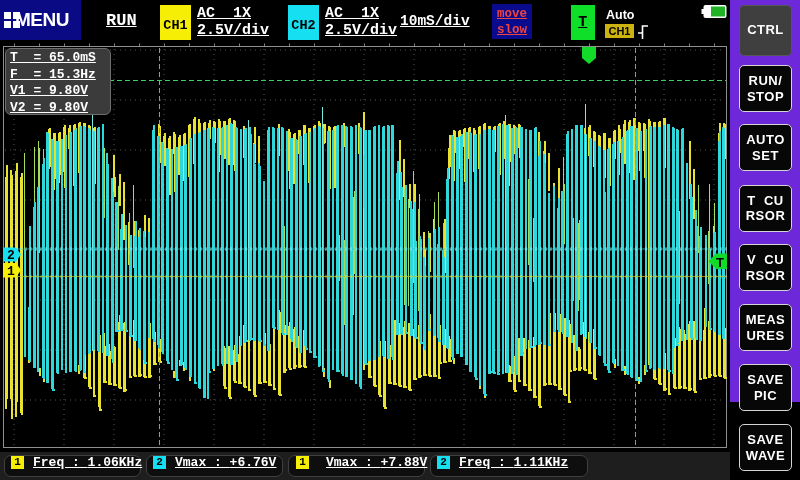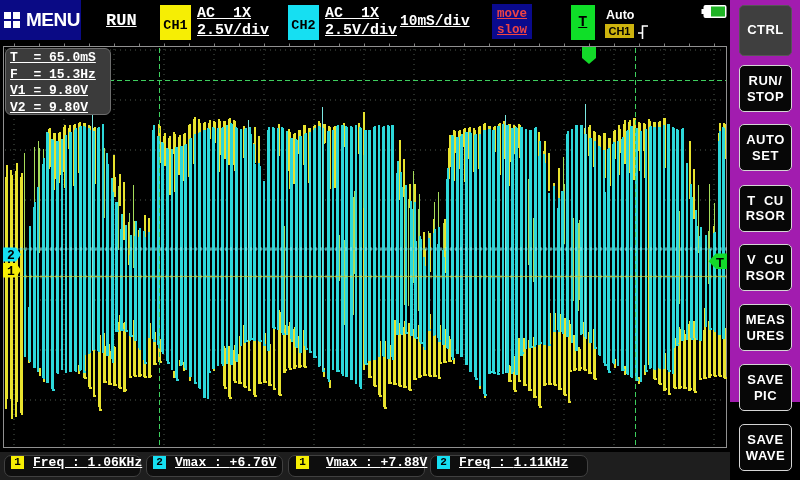--- a/index.html
+++ b/index.html
@@ -1,35 +1,35 @@
 <!DOCTYPE html>
 <html><head><meta charset="utf-8"><style>
 html,body{margin:0;padding:0;background:#000;}
 #scr{position:relative;width:800px;height:480px;background:#000;overflow:hidden;
   font-family:"Liberation Sans",sans-serif;}
 .mono{font-family:"Liberation Mono",monospace;font-weight:bold;text-decoration:underline;}
 .abs{position:absolute;}
 #menu{left:0;top:0;width:81px;height:40px;background:#0a0a85;}
-#menu .txt{position:absolute;left:26px;top:9px;color:#fff;font-size:19px;font-weight:bold;letter-spacing:-0.5px;}
+#menu .txt{position:absolute;left:15px;top:9px;color:#fff;font-size:19px;font-weight:bold;letter-spacing:-0.5px;}
 .mi{position:absolute;background:#fff;width:7px;height:7px;}
 #run{left:106px;top:11px;color:#fff;font-size:17px;}
 .chbadge{width:31px;height:35px;color:#000;text-align:center;font-size:13.5px;}
 .chbadge span{position:absolute;left:0;right:0;top:13px;}
 #ch1b{left:160px;top:5px;background:#f6ee04;}
 #ch2b{left:288px;top:5px;background:#16dff2;}
 .acl{color:#fff;font-size:15px;line-height:16.5px;letter-spacing:0px;}
 #tdiv{left:400px;top:13px;color:#fff;font-size:14.5px;letter-spacing:0px;}
 #mvsl{left:492px;top:4px;width:40px;height:35px;background:#0a0a8d;color:#ef4444;
   font-size:12.5px;text-align:center;line-height:16px;padding-top:2px;box-sizing:border-box;}
 #tbox{left:571px;top:5px;width:23.5px;height:35px;background:#0fdf28;color:#000;
   font-size:15px;text-align:center;line-height:35px;}
 #auto{left:606px;top:8px;color:#fff;font-size:12.5px;font-weight:bold;}
 #tch1{left:605px;top:24px;width:29px;height:14px;background:#cdb30e;color:#000;
   font-size:11px;font-weight:bold;text-align:center;line-height:14px;}
-#sidebar{left:730px;top:0;width:70px;height:402px;background:#a21caf;}
+#sidebar{left:730px;top:0;width:70px;height:402px;background:#6d28d9;}
 .btn{position:absolute;left:9px;width:53px;height:47px;border:1px solid #d4d4d4;border-radius:5px;
   background:#070707;color:#fff;font-size:13px;font-weight:bold;text-align:center;
   display:flex;align-items:center;justify-content:center;line-height:15.5px;letter-spacing:0.5px;
   font-family:"Liberation Sans",sans-serif;box-sizing:border-box;}
 #botbar{left:0;top:452px;width:730px;height:28px;background:#1e1e1e;}
 .pill{position:absolute;top:3px;height:22px;background:#0e0e0e;border:1px solid #404040;border-radius:7px;box-sizing:border-box;}
 .pb{position:absolute;top:3.5px;width:13px;height:13px;color:#000;font-size:11px;font-weight:bold;
   text-align:center;line-height:13.5px;font-family:"Liberation Mono",monospace;}
 .pt{position:absolute;top:2.5px;color:#fff;font-size:13px;white-space:pre;}
 .pt small{font-size:13px;}

